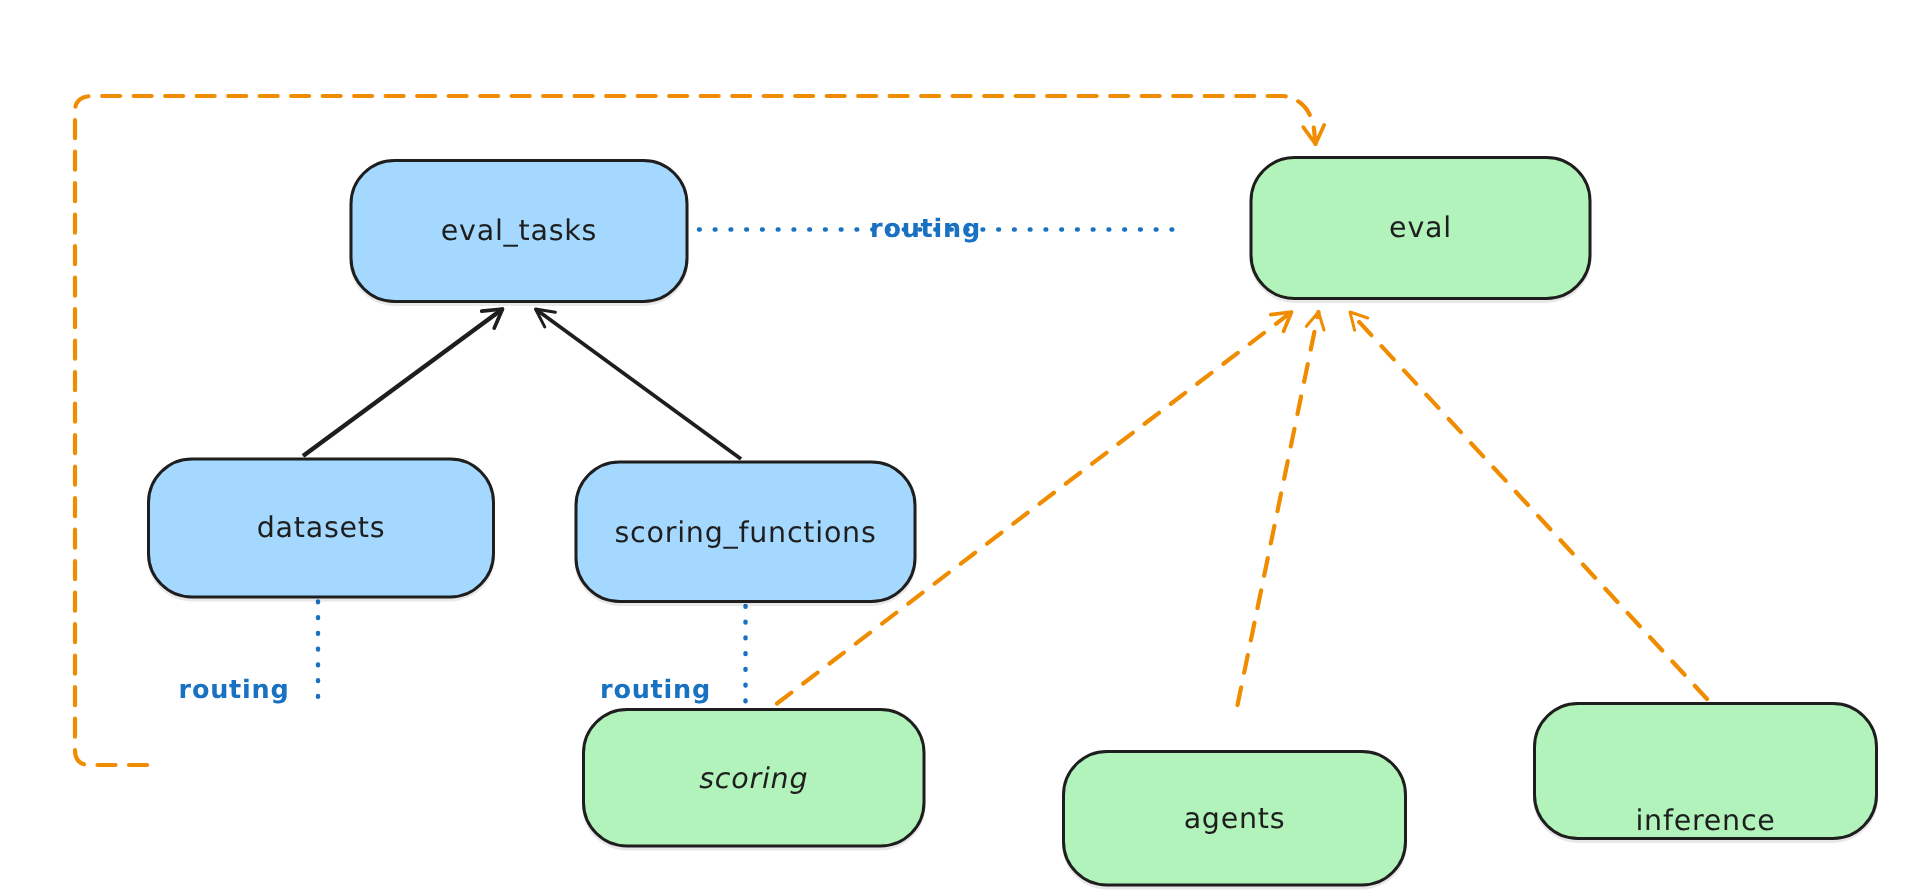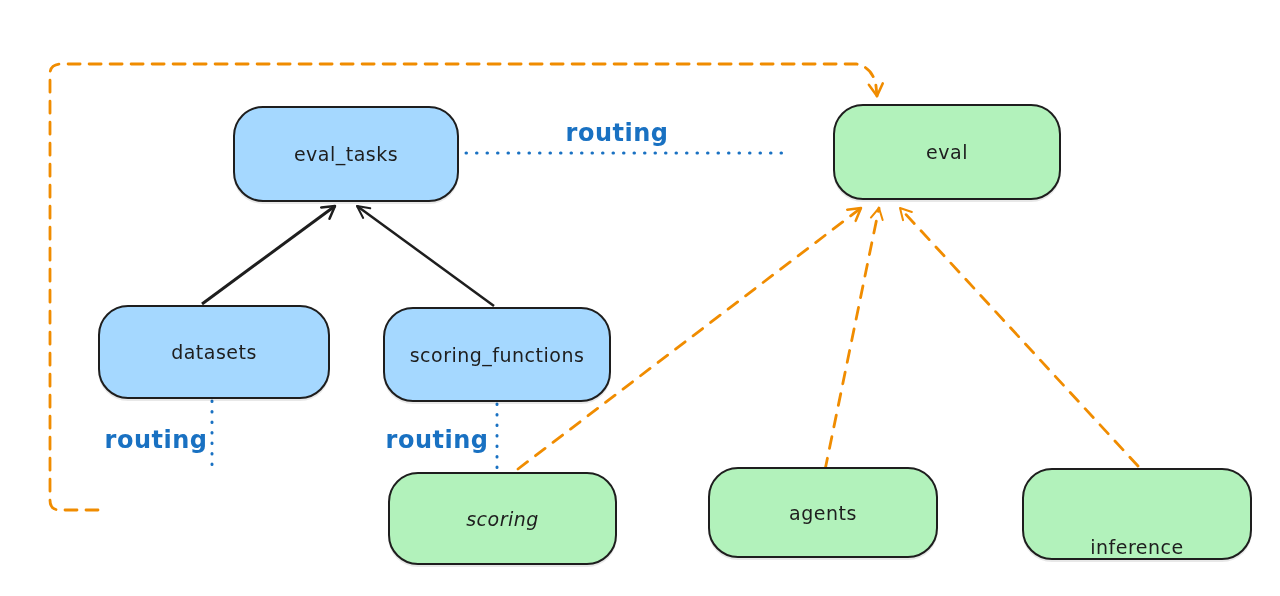--- a/index.html
+++ b/index.html
@@ -23,22 +23,22 @@
     border-radius:30px;
     display:flex; align-items:center; justify-content:center;
     font-size:19px; color:#1e1e1e; letter-spacing:0.5px;
     box-shadow:0 2px 0 rgba(30,30,30,0.10);
     cursor:pointer;
   }
   .node.blue{background:var(--blue-fill);}
   .node.green{background:var(--green-fill);}
   .edge-label{
     position:absolute; transform:translateX(-50%);
-    color:var(--label-text); font-size:24px; font-weight:600;
-    letter-spacing:0.5px; white-space:nowrap;
+    color:var(--label-text); font-size:17px; font-weight:600;
+    letter-spacing:0.5px; white-space:nowrap;margin-top:24px;
   }
   .stroke-black{stroke:var(--solid-arrow);}
   .stroke-orange{stroke:var(--dashed-arrow);}
   .stroke-blue{stroke:var(--dotted-line);}
 </style>
 </head>
 <body>
 
 <div class="canvas">
 
@@ -86,21 +86,21 @@
 
   <div class="node blue" style="left:383px; top:307px; width:228px; height:95px;">
     <span>scoring_functions</span>
   </div>
 
 
   <div class="node green" style="left:388px; top:472px; width:229px; height:93px;font-style:italic;">
     <span>scoring</span>
   </div>
 
-  <div class="node green" style="left:708px; top:467px; width:230px; height:91px;">
+  <div class="node green" style="left:708px; top:500px; width:230px; height:91px;">
     <span>agents</span>
   </div>
 
   <div class="node green" style="left:1022px; top:468px; width:230px; height:92px;align-items:flex-end;">
     <span>inference</span>
   </div>
 
   <div class="edge-label" style="left:617px; top:119px;">routing</div>
   <div class="edge-label" style="left:156px; top:426px;">routing</div>
   <div class="edge-label" style="left:437px; top:426px;">routing</div>

